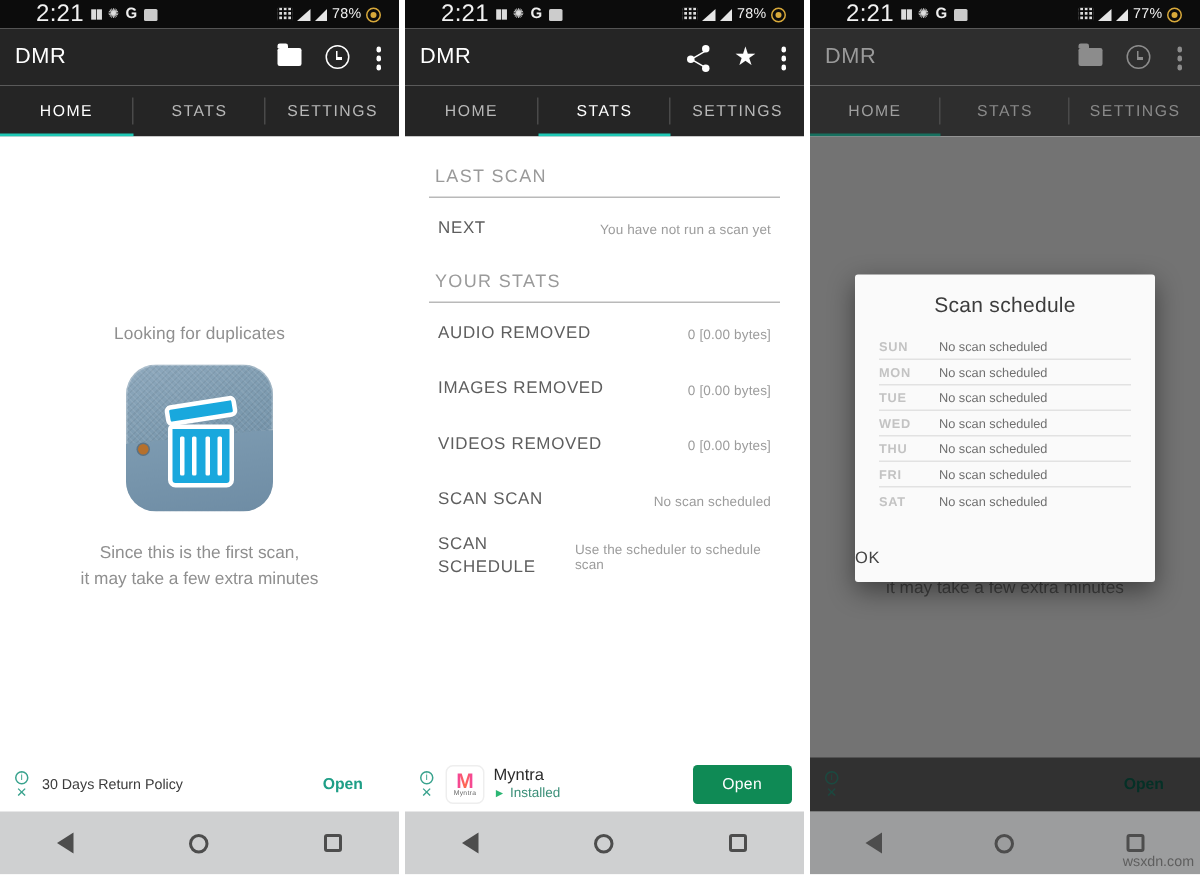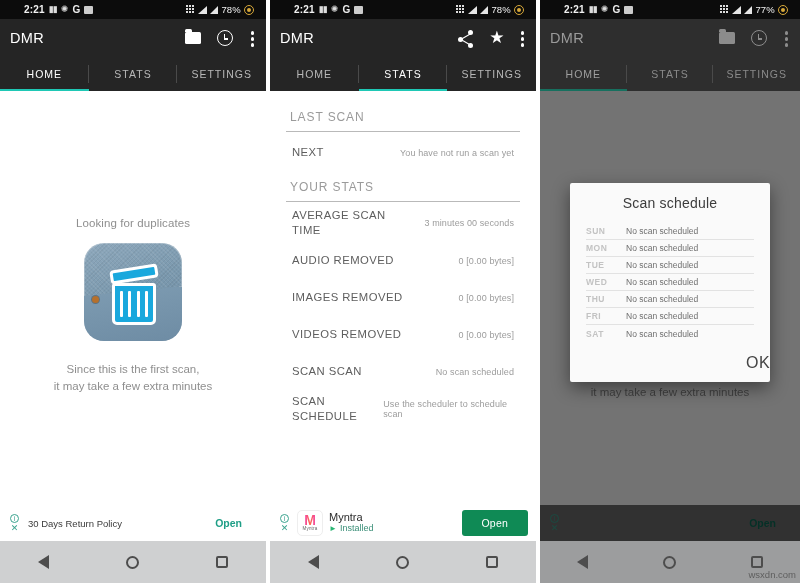--- a/index.html
+++ b/index.html
@@ -16,21 +16,21 @@
   .phone.p2 { width: 266px; }
   .phone.p3 { width: 260px; }
 
   
   .statusbar {
     height: 19px; background: #0c0c0c; color: #e8e8e8;
     display: flex; align-items: center; font-size: 9.5px;
     padding: 0 6px; letter-spacing: .2px;
   }
   .sb-left { display: flex; align-items: center; gap: 4px; padding-left: 18px; }
-  .sb-time { font-size: 10px; font-weight: 700; color: #f2f2f2; }
+  .sb-time { font-size: 16px; font-weight: 400; color: #f2f2f2; }
   .sb-right { margin-left: auto; display: flex; align-items: center; gap: 3px; padding-right: 6px; }
   .sb-batt { font-size: 9.5px; color: #f2f2f2; }
   .ic { display: inline-block; line-height: 1; }
   .ic-mail { font-size: 9px; color: #ddd; letter-spacing: -1px; }
   .ic-dots { font-size: 9px; color: #ddd; }
   .ic-g { font-size: 10px; font-weight: bold; color: #eee; }
   .ic-img { width: 9px; height: 8px; background: #ccc; border-radius: 1px; display: inline-block; }
   .ic-sim { width: 10px; height: 9px; background: #ddd; border-radius: 1px;
             background-image: linear-gradient(90deg,#0c0c0c 1px,transparent 1px),
                               linear-gradient(0deg,#0c0c0c 1px,transparent 1px);
@@ -155,21 +155,21 @@
   .dim { position: absolute; inset: 0; background: rgba(0,0,0,.55); z-index: 20; }
   .dialog { position: absolute; z-index: 30; left: 50%; transform: translateX(-50%);
             top: 183px; width: 200px; background: #fafafa; border-radius: 2px;
             box-shadow: 0 6px 18px rgba(0,0,0,.45); padding: 12px 0 10px 0; }
   .dlg-title { text-align: center; font-size: 14px; color: #3c3c3c; margin-bottom: 12px; letter-spacing: .2px; }
   .dlg-rows { padding: 0 16px; }
   .dlg-row { display: flex; align-items: center; height: 17px; border-bottom: 1px solid #e2e2e2; }
   .dlg-row:last-child { border-bottom: none; }
   .dlg-day { width: 40px; font-size: 8.5px; color: #c3c3c3; letter-spacing: .5px; font-weight: bold; }
   .dlg-val { font-size: 8.5px; color: #6f6f6f; }
-  .dlg-ok { text-align: right; font-size: 16px; color: #444; margin-top: 12px; letter-spacing: .4px; }
+  .dlg-ok { text-align: left; font-size: 11px; color: #444; margin-top: 24px; letter-spacing: .4px; }
 
   .ghost-text { position: absolute; left: 0; right: 0; top: 386px; text-align: center;
                 color: #8f8f8f; font-size: 11.5px; z-index: 10; }
   .watermark { position: absolute; right: 4px; bottom: 3px; font-size: 9.5px; color: #5e5e5e; z-index: 40; }
   .dim-appbar { background: #2e2e2e; }
   .p3 .tab { color: #8a8a8a; }
   .p3 .tab.active { color: #9f9f9f; }
 </style>
 </head>
 <body>
@@ -309,24 +309,20 @@
       <div class="stats-body">
         <div class="sec-title">LAST SCAN</div>
         <div class="sec-rule"></div>
         <div class="row">
           <div class="row-label">NEXT</div>
           <div class="row-value">You have not run a scan yet</div>
         </div>
         <div class="sec-title">YOUR STATS</div>
         <div class="sec-rule"></div>
         <div class="row">
-          <div class="row-label">AVERAGE SCAN TIME</div>
-          <div class="row-value">3 minutes 00 seconds</div>
-        </div>
-        <div class="row">
           <div class="row-label">AUDIO REMOVED</div>
           <div class="row-value">0 [0.00 bytes]</div>
         </div>
         <div class="row">
           <div class="row-label">IMAGES REMOVED</div>
           <div class="row-value">0 [0.00 bytes]</div>
         </div>
         <div class="row">
           <div class="row-label">VIDEOS REMOVED</div>
           <div class="row-value">0 [0.00 bytes]</div>

